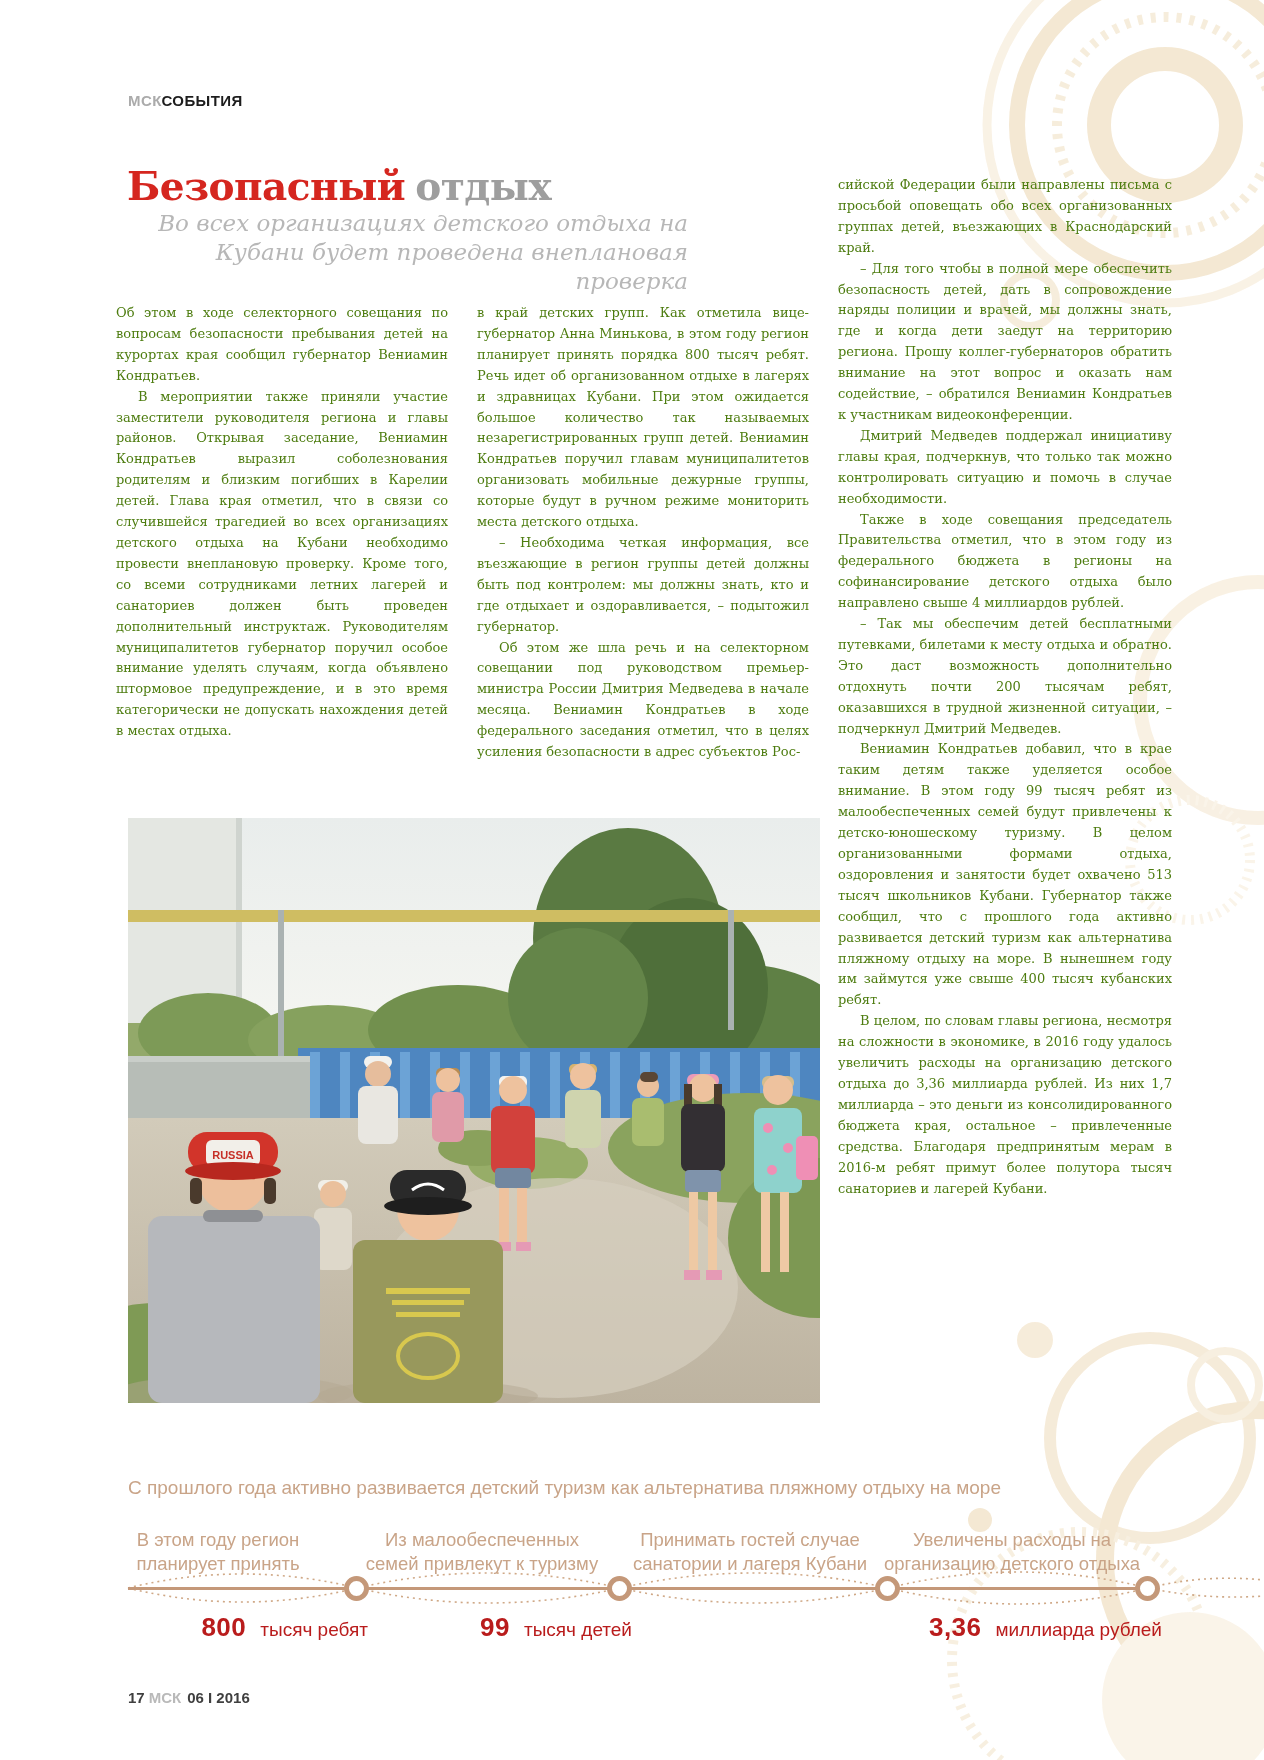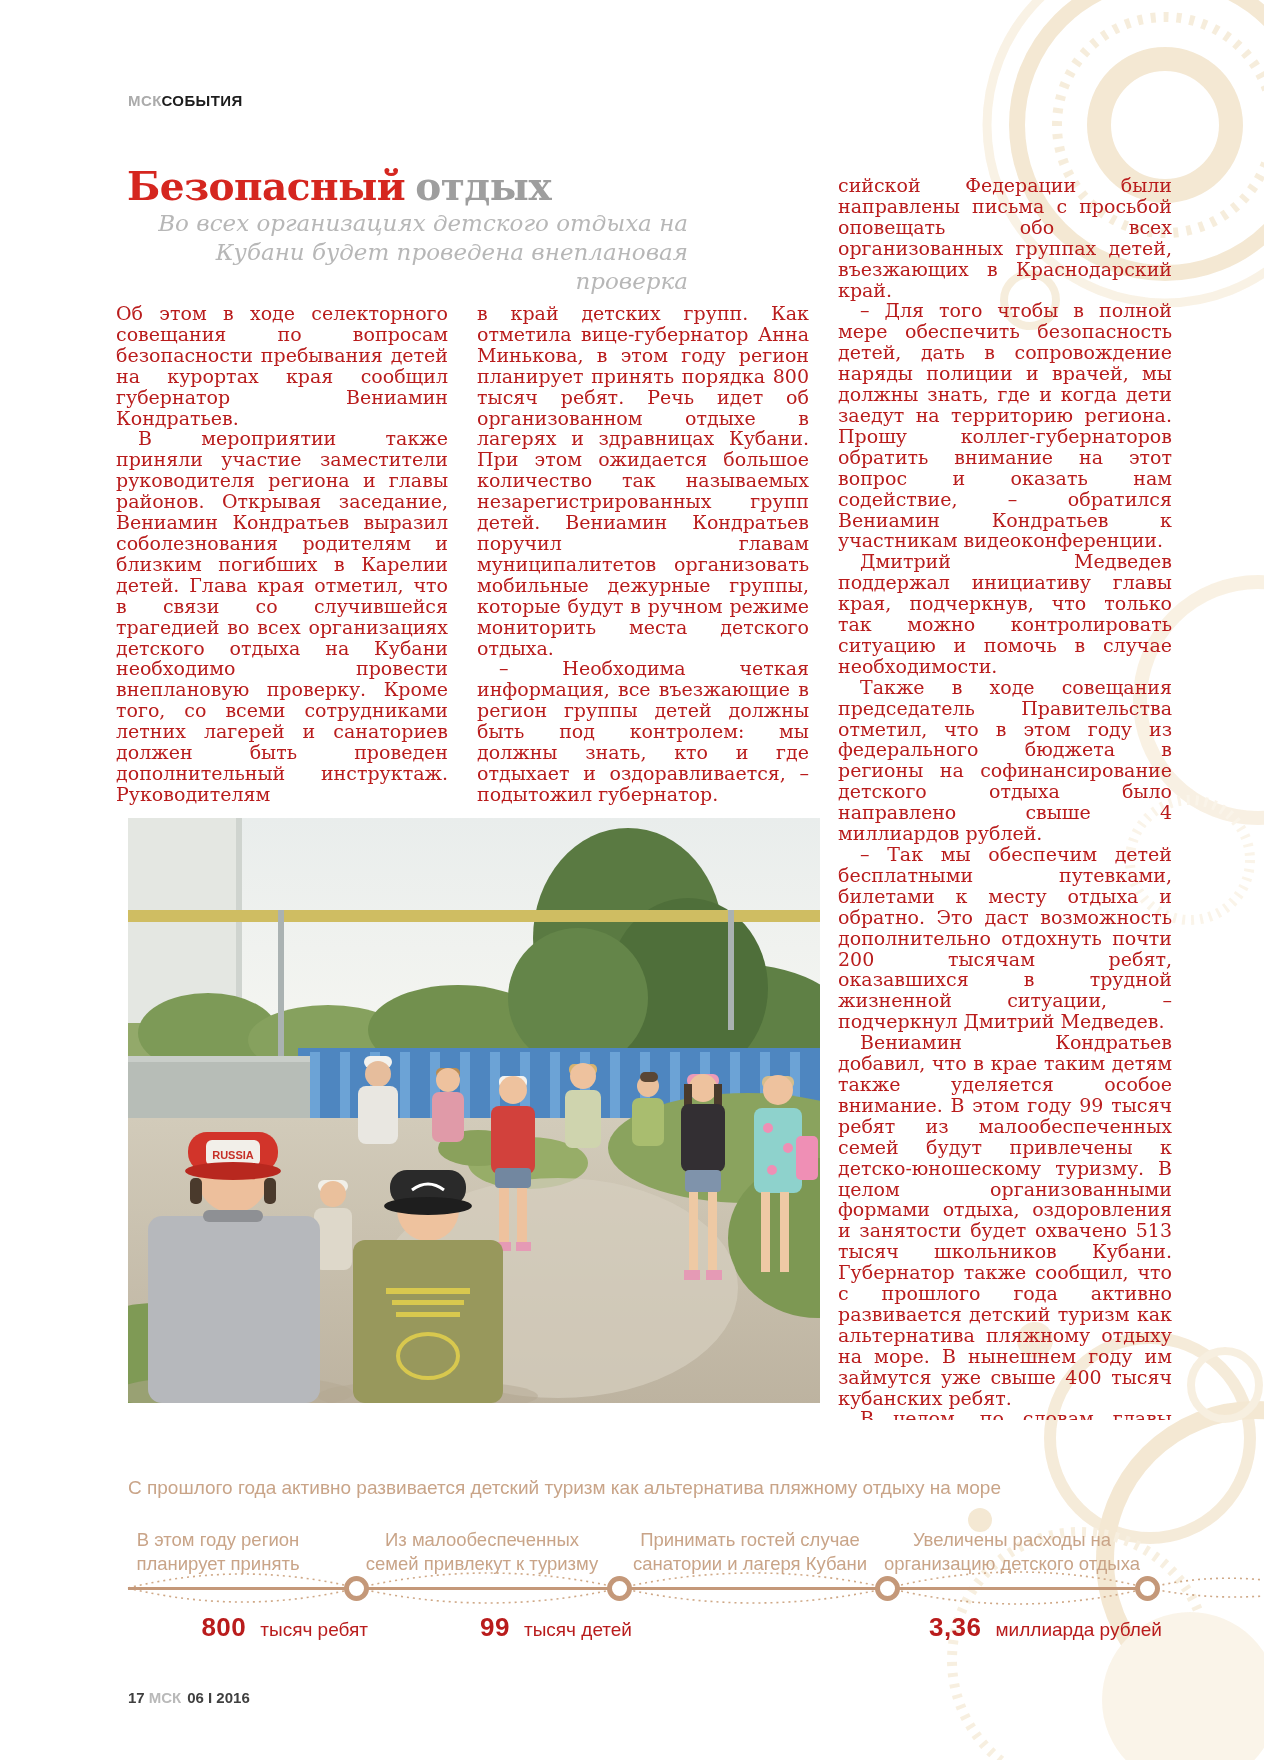--- a/index.html
+++ b/index.html
@@ -15,22 +15,22 @@
 
   
   .title{left:127px;top:146px;font-family:"DejaVu Serif",serif;font-weight:bold;
          font-size:39px;line-height:44px;letter-spacing:-.5px;white-space:nowrap;margin-top:18px;}
   .title .red{color:#d5261f;}
   .title .gray{color:#9e9e9e;margin-left:10px;}
   .subtitle{left:128px;top:209px;width:560px;font-family:"DejaVu Serif",serif;
             font-style:italic;font-size:23px;line-height:29px;color:#b7b7b7;text-align:right;}
 
   
-  .col{font-family:"DejaVu Serif",serif;font-size:19px;line-height:20.9px;
-       color:#b91c1c;text-align:justify;overflow:hidden;}
+  .col{font-family:"DejaVu Serif",serif;font-size:13px;line-height:20.9px;
+       color:#4d7c0f;text-align:justify;overflow:hidden;}
   .col p{margin:0;}
   .col p.ind{text-indent:22px;}
   .col-1{left:116px;top:303px;width:332px;height:503px;}
   .col-2{left:477px;top:303px;width:332px;height:503px;}
   .col-3{left:838px;top:175px;width:334px;height:1245px;}
 
   
   .photo{left:128px;top:818px;width:692px;height:585px;overflow:hidden;background:#a21caf;}
 
   

